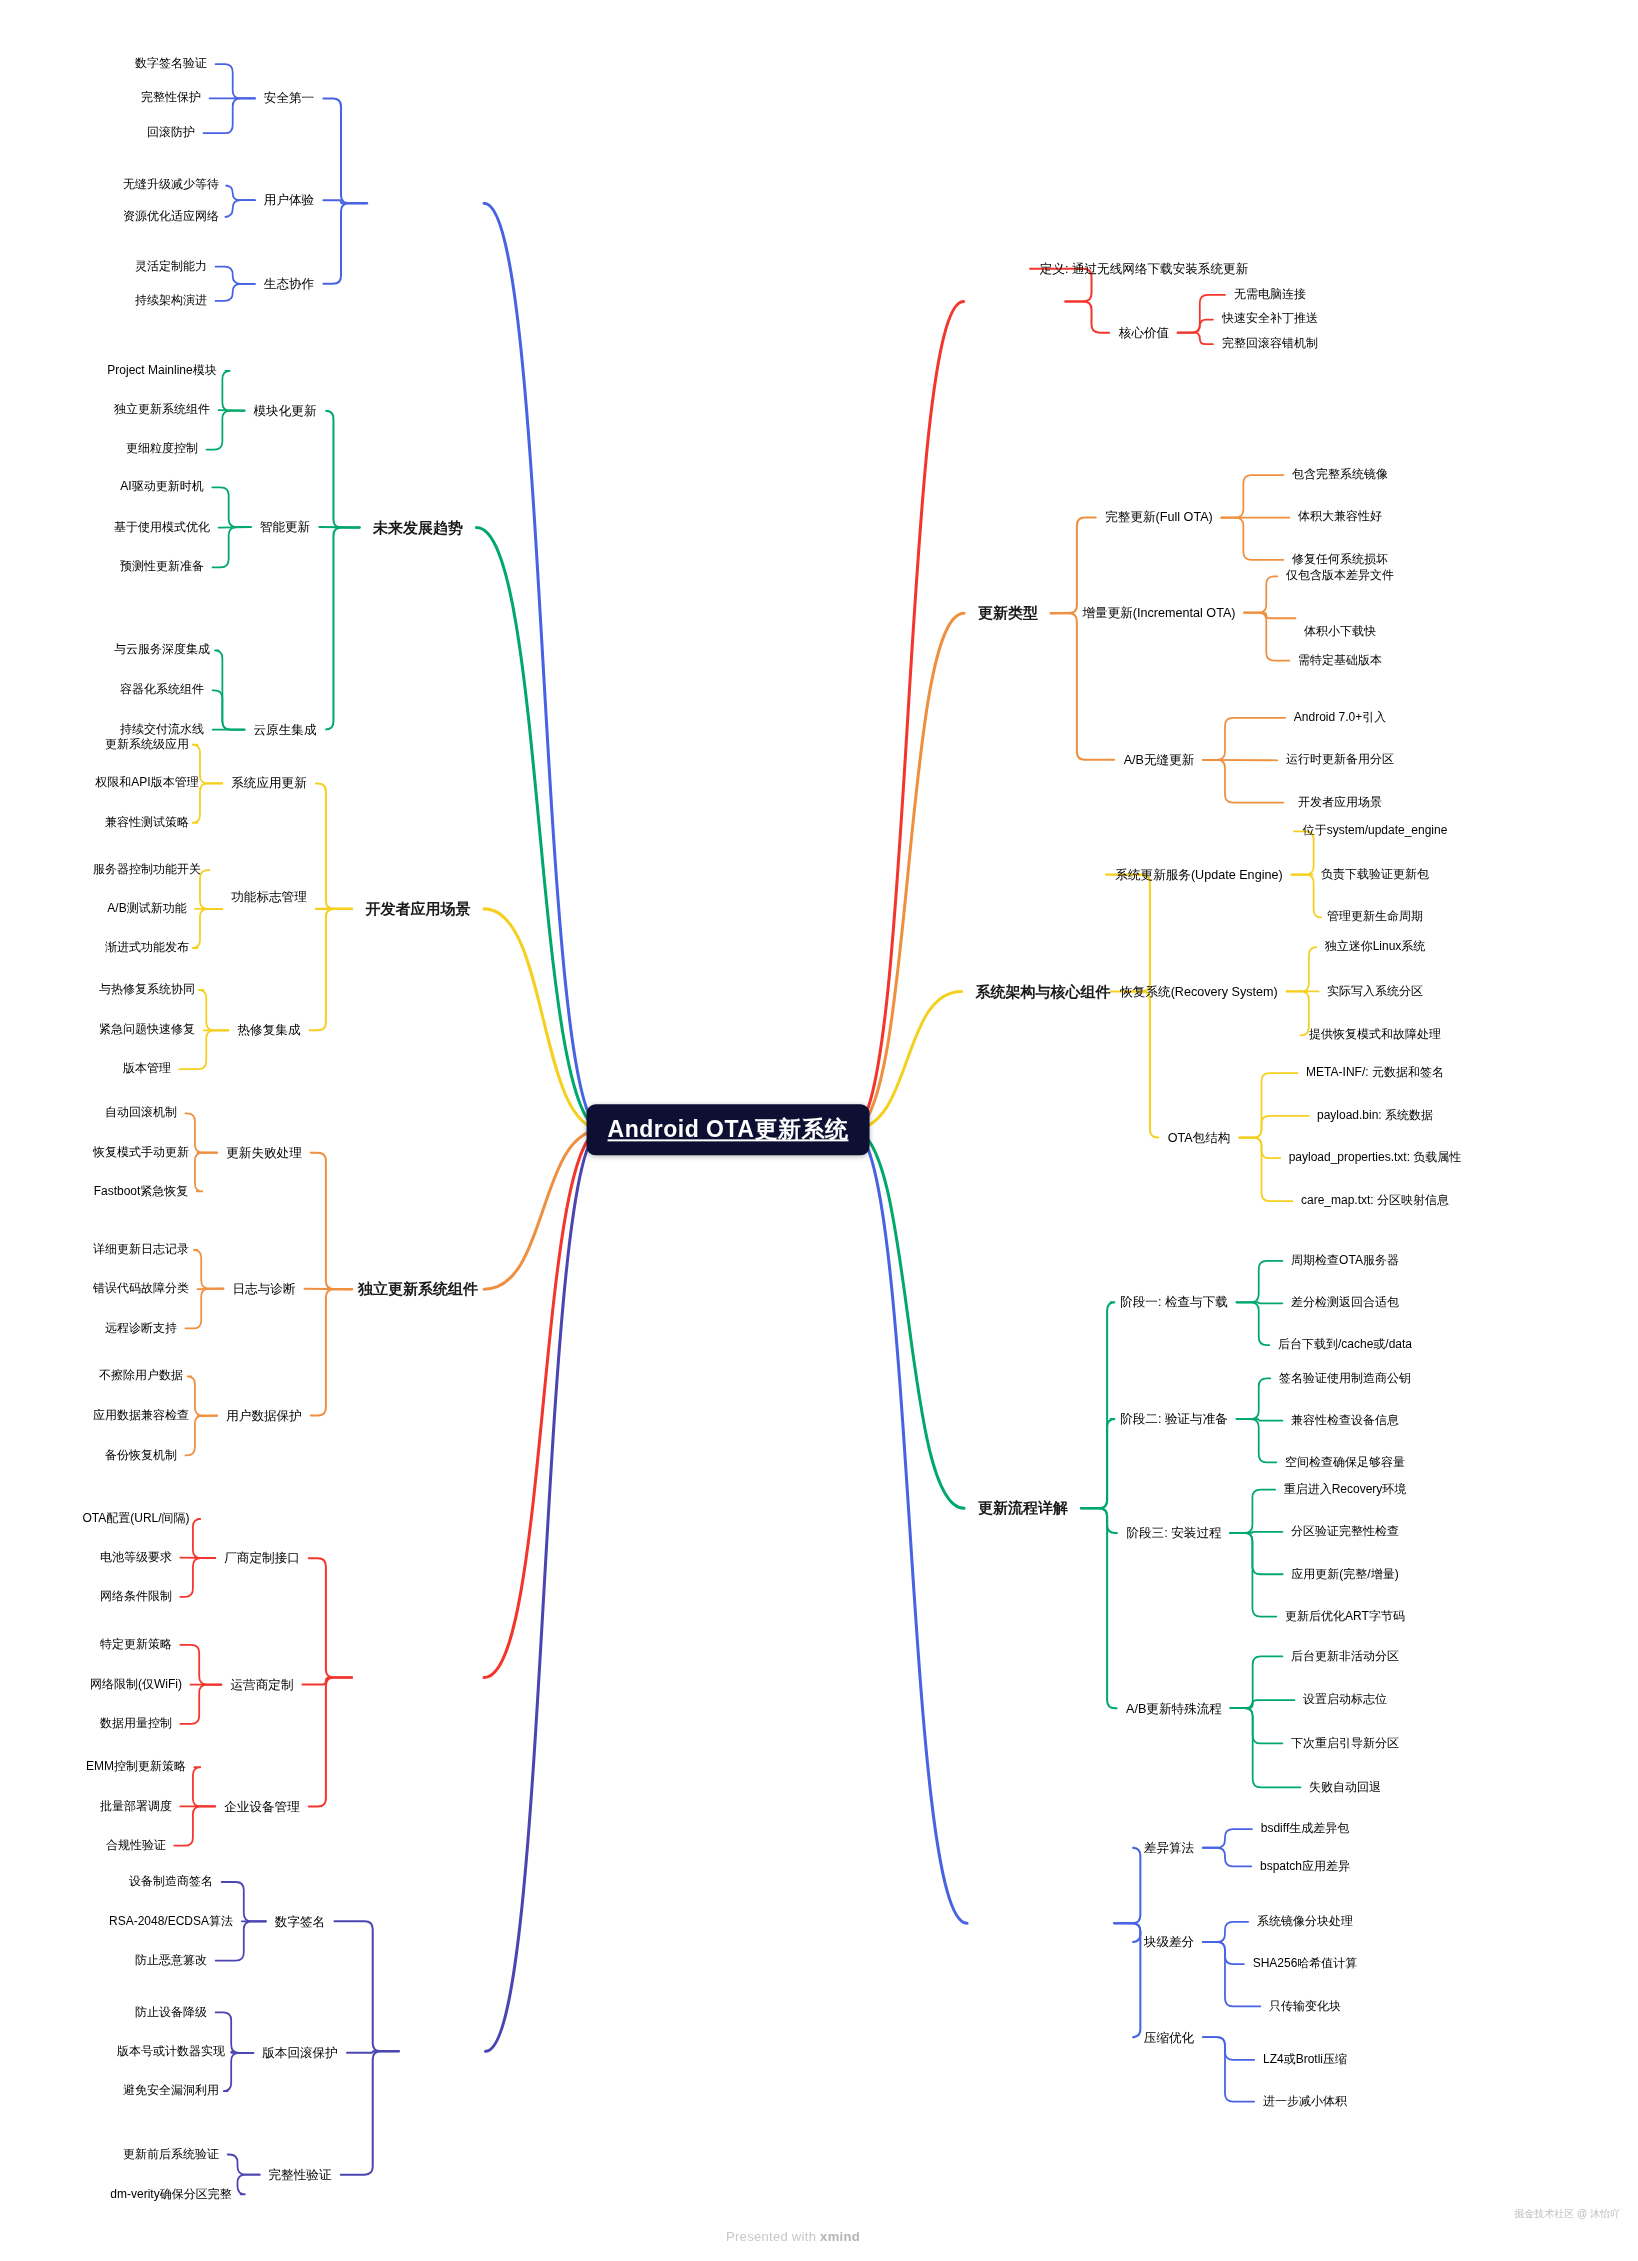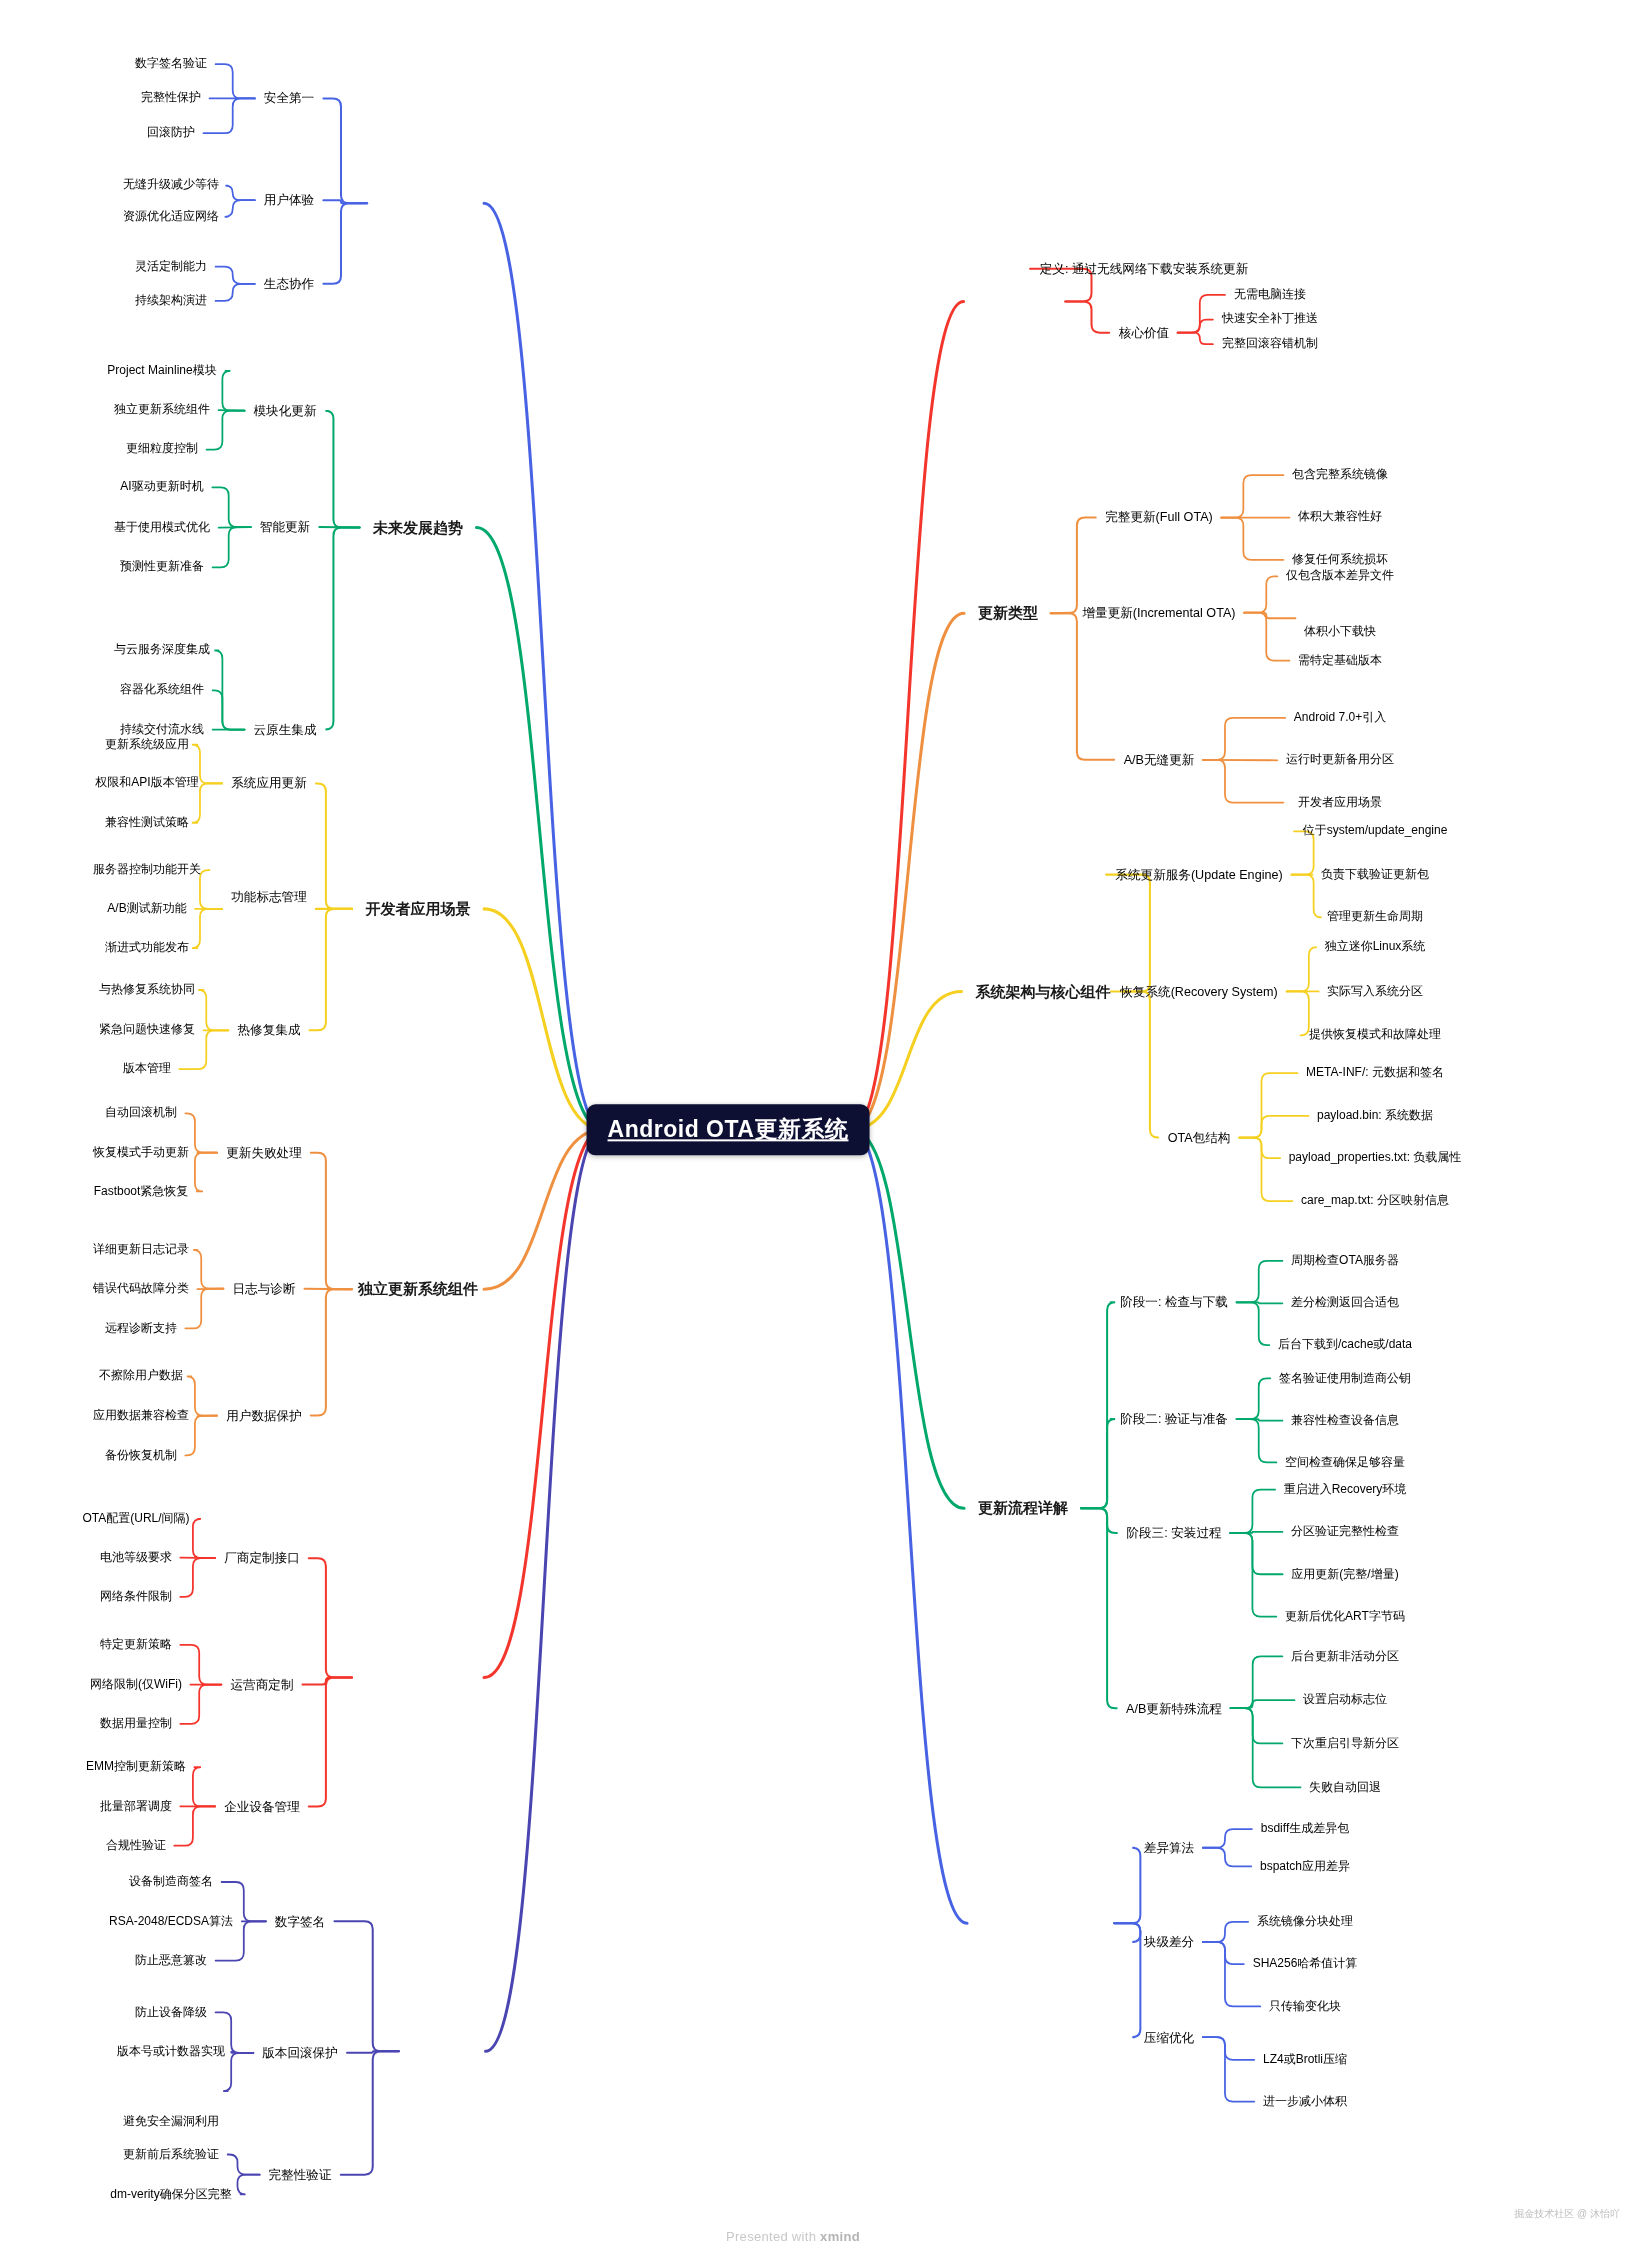--- a/index.html
+++ b/index.html
@@ -247,21 +247,21 @@
       <div class="node l3 pill c-red" style="left: 136px; top: 1807px;">批量部署调度</div>
       <div class="node l3 pill c-red" style="left: 136px; top: 1846px;">合规性验证</div>
       <div class="node l1 l1b  c-purple" style="left: 442px; top: 2052px;">安全机制</div>
       <div class="node l2 pill c-purple" style="left: 300px; top: 1922px;">数字签名</div>
       <div class="node l3 pill c-purple" style="left: 171px; top: 1882px;">设备制造商签名</div>
       <div class="node l3 pill c-purple" style="left: 171px; top: 1922px;">RSA-2048/ECDSA算法</div>
       <div class="node l3 pill c-purple" style="left: 171px; top: 1961px;">防止恶意篡改</div>
       <div class="node l2 pill c-purple" style="left: 300px; top: 2053px;">版本回滚保护</div>
       <div class="node l3 pill c-purple" style="left: 171px; top: 2013px;">防止设备降级</div>
       <div class="node l3 pill c-purple" style="left: 171px; top: 2052px;">版本号或计数器实现</div>
-      <div class="node l3 pill c-purple" style="left: 171px; top: 2091px; margin-top: 31px;">避免安全漏洞利用</div>
+      <div class="node l3 pill c-purple" style="left: 171px; top: 2091px;">避免安全漏洞利用</div>
       <div class="node l2 pill c-purple" style="left: 300px; top: 2175px;">完整性验证</div>
       <div class="node l3 pill c-purple" style="left: 171px; top: 2155px;">更新前后系统验证</div>
       <div class="node l3 pill c-purple" style="left: 171px; top: 2195px;">dm-verity确保分区完整</div>
       <div class="node l1 l1b  c-red" style="left: 1015px; top: 301px;">概述与价值</div>
       <div class="node l2 pill c-red" style="left: 1144px; top: 269px;">定义: 通过无线网络下载安装系统更新</div>
       <div class="node l2 pill c-red" style="left: 1144px; top: 333px;">核心价值</div>
       <div class="node l3 pill c-red" style="left: 1270px; top: 295px;">无需电脑连接</div>
       <div class="node l3 pill c-red" style="left: 1270px; top: 319px;">快速安全补丁推送</div>
       <div class="node l3 pill c-red" style="left: 1270px; top: 344px;">完整回滚容错机制</div>
       <div class="node l1 l1b black c-orange" style="left: 1008px; top: 613px;">更新类型</div>

